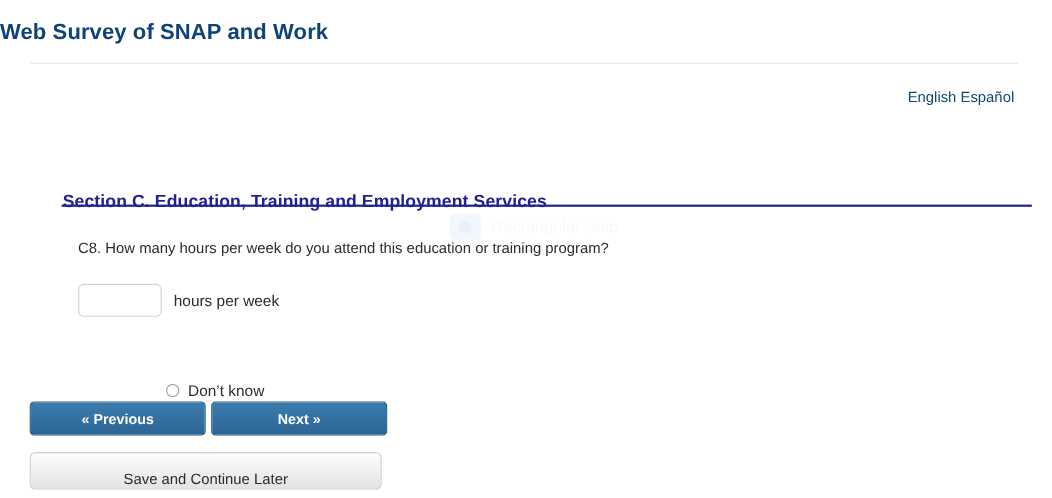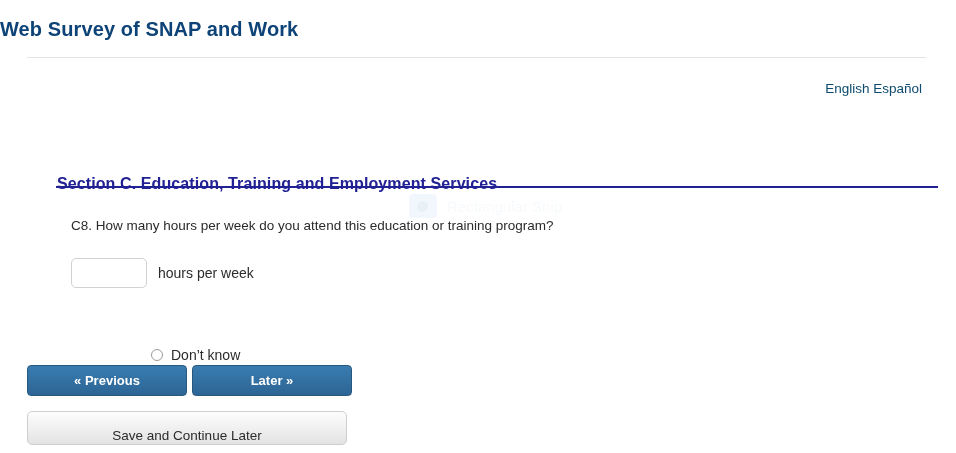--- a/index.html
+++ b/index.html
@@ -246,16 +246,16 @@
   <span class="hours-label">hours per week</span>
 </div>
 
 <div class="dk-row">
   <span class="dk-radio"></span>
   <span class="dk-label">Don’t know</span>
 </div>
 
 <div class="nav-buttons">
   <button class="btn-primary btn-prev">« Previous</button>
-  <button class="btn-primary btn-next">Later »</button>
+  <button class="btn-primary btn-next">Next »</button>
 </div>
 
 <button class="btn-save">Save and Continue Later</button>
 
 </body></html>

